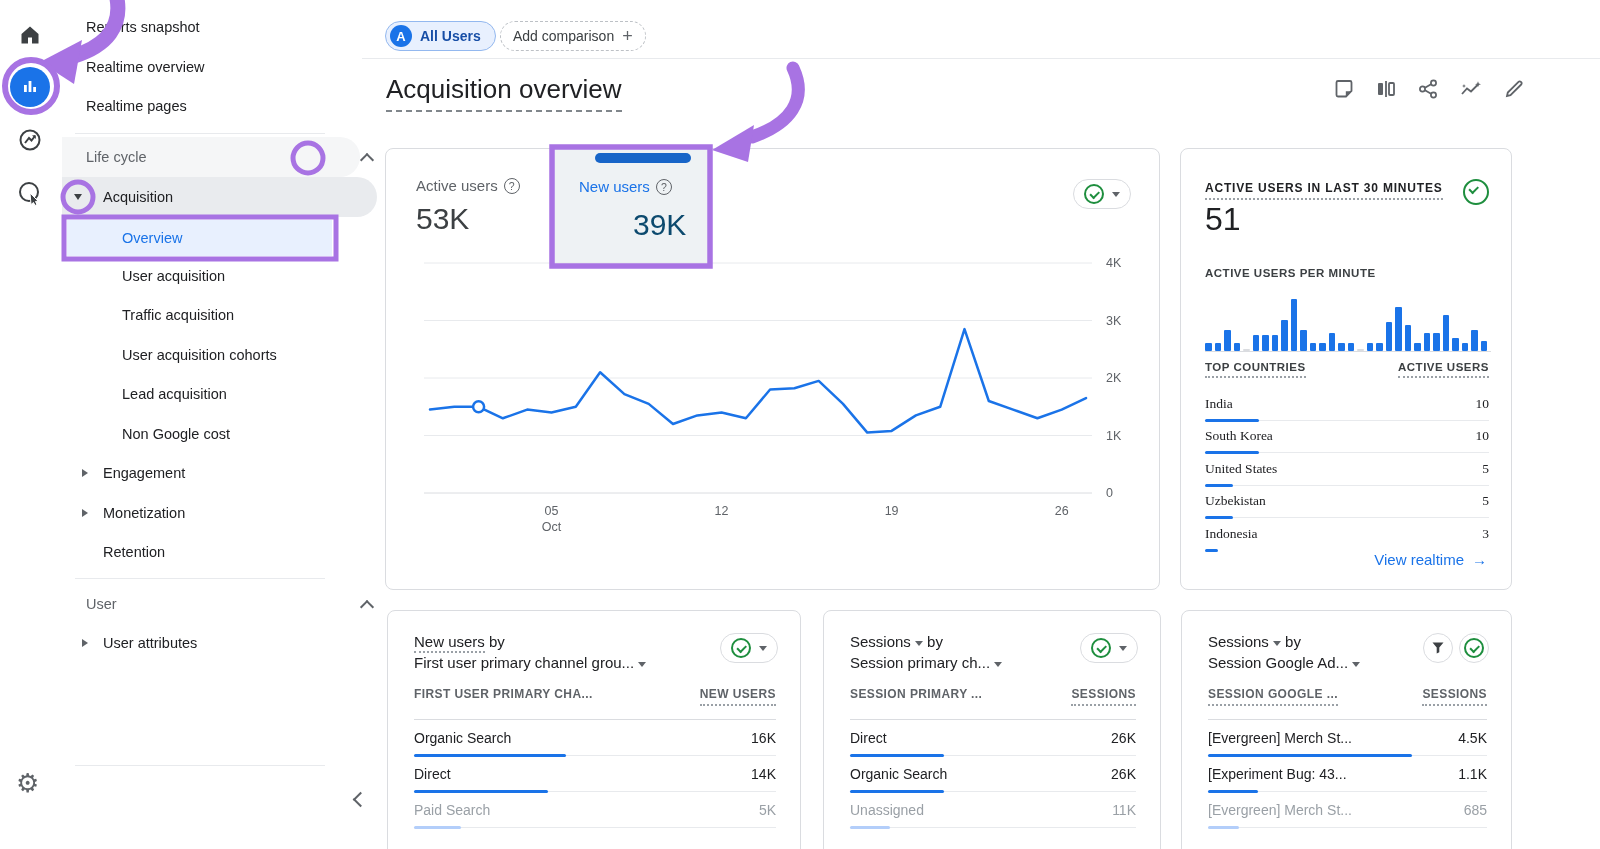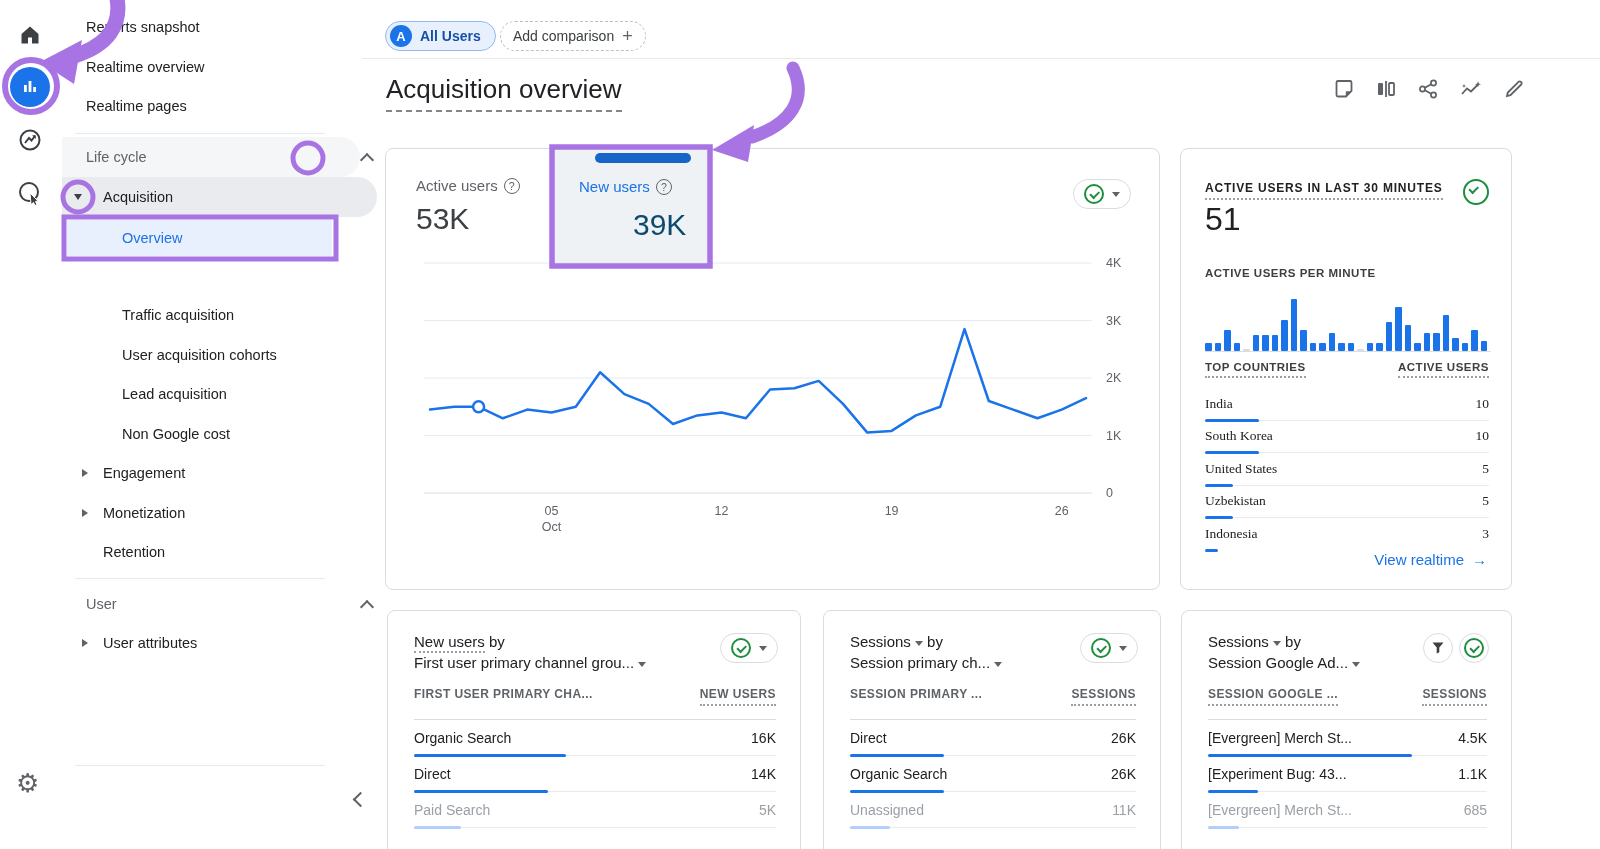--- a/index.html
+++ b/index.html
@@ -142,20 +142,23 @@
       <span>Life cycle</span>
       <span class="chev chev-up" style="position:absolute;left:300px;top:18px;"></span>
     </div>
     <div class="sb-item pad2 row-bg2" style="top:177px;">
       <span class="tri-d" style="position:absolute;left:12px;"></span>
       <span>Acquisition</span>
     </div>
     <div class="sb-selected">
       <span>Overview</span>
     </div>
+    <div class="sb-item pad3" style="top:256px;">
+        <span>User acquisition</span>
+      </div>
     <div class="sb-item pad3" style="top:295px;">
         <span>Traffic acquisition</span>
       </div>
     <div class="sb-item pad3" style="top:335px;">
         <span>User acquisition cohorts</span>
       </div>
     <div class="sb-item pad3" style="top:374px;">
         <span>Lead acquisition</span>
       </div>
     <div class="sb-item pad3" style="top:414px;">

